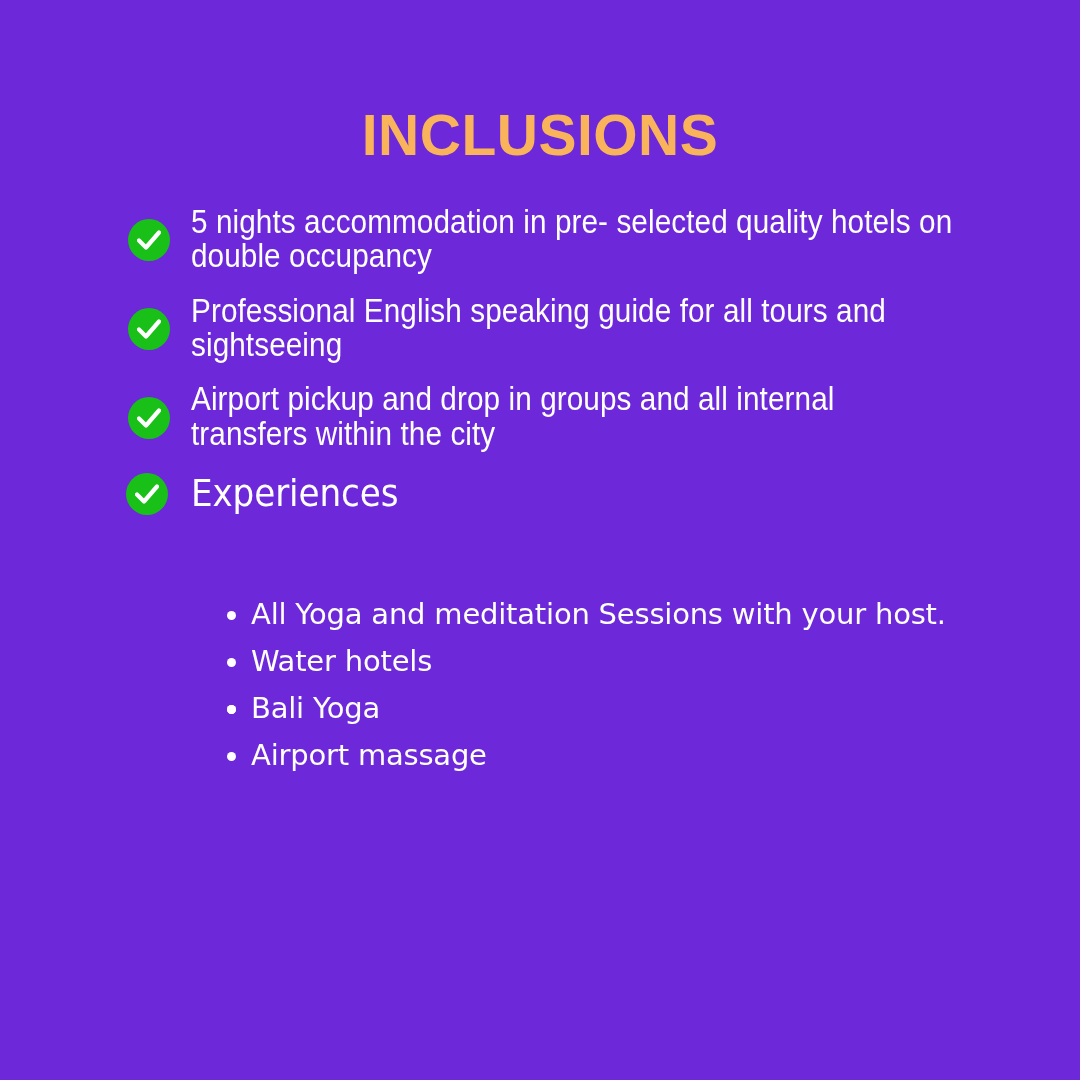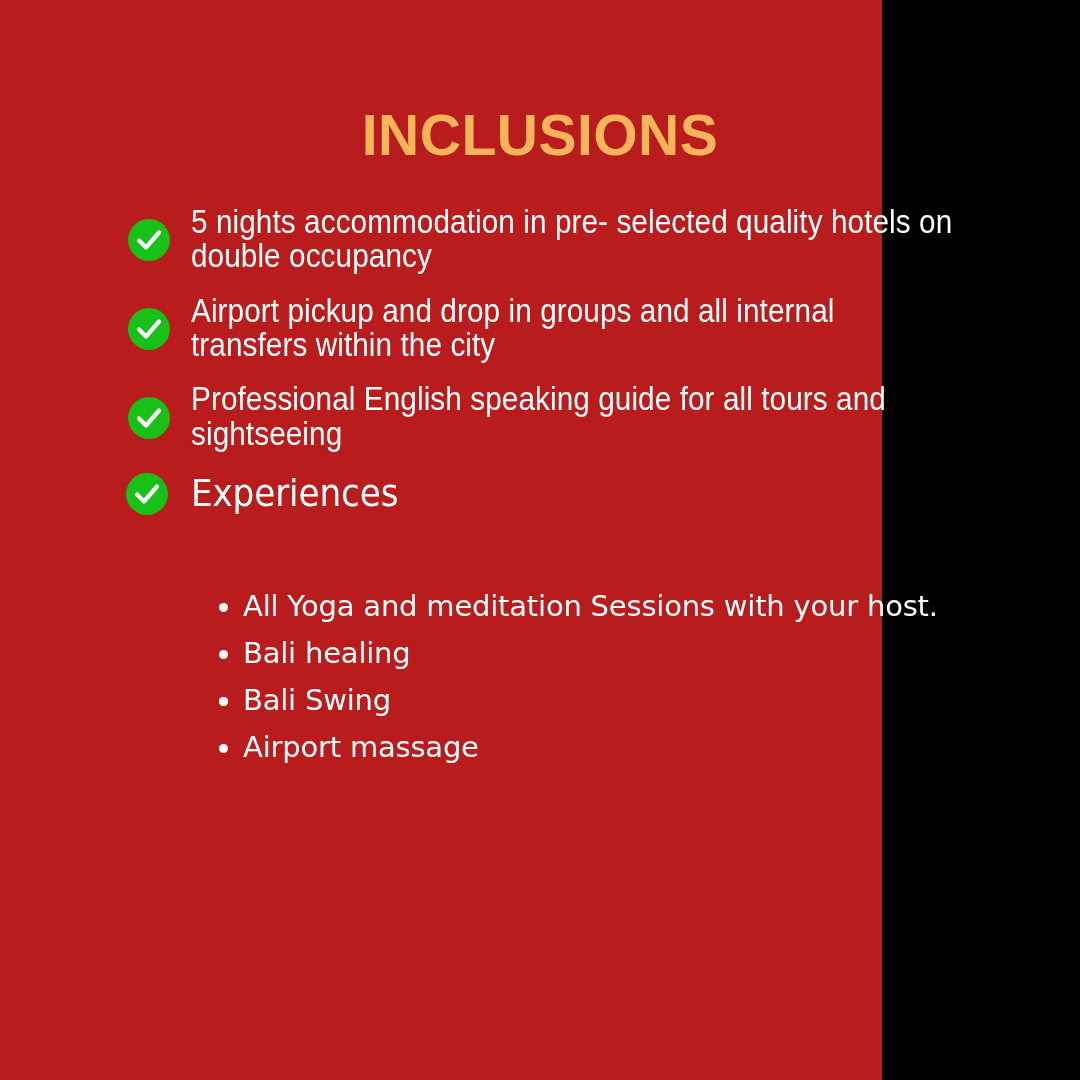--- a/index.html
+++ b/index.html
@@ -10,23 +10,23 @@
     width: 1080px;
     height: 1080px;
     background: #000000;
     overflow: hidden;
     font-family: "Liberation Sans", sans-serif;
     -webkit-font-smoothing: antialiased;
   }
 
   .slide {
     position: relative;
-    width: 882px;
+    width: 1080px;
     height: 1080px;
-    background: #b91c1c;
+    background: #6d28d9;
     box-sizing: border-box;
   }
 
   
   .title {
     position: absolute;
     top: 104px;
     left: 0;
     width: 1080px;
     text-align: center;
@@ -101,21 +101,21 @@
     margin-left: 23px;
   }
 
   
   .sub-list {
     position: absolute;
     top: 592px;
     left: 219px;
     width: 820px;
     list-style: none;
-    margin: 0;
+    margin: 8px;
     padding: 0;
   }
   .sub-item {
     position: relative;
     color: #FFFFFF;
     font-family: "DejaVu Sans", sans-serif;
     font-size: 29px;
     font-weight: 400;
     line-height: 1.0;
     letter-spacing: -0.2px;
@@ -152,58 +152,58 @@
       <span class="item-text">5 nights accommodation in pre- selected quality hotels on double occupancy</span>
     </div>
 
 
     <div class="item">
       <span class="check">
         <svg viewBox="0 0 24 22" aria-hidden="true">
           <path d="M2 11.5 L9 18.5 L22 3.5" fill="none" stroke="#FFFFFF" stroke-width="4.2" stroke-linecap="round" stroke-linejoin="round"></path>
         </svg>
       </span>
+      <span class="item-text">Professional English speaking guide for all tours and sightseeing</span>
+    </div>
+
+    <div class="item">
+      <span class="check">
+        <svg viewBox="0 0 24 22" aria-hidden="true">
+          <path d="M2 11.5 L9 18.5 L22 3.5" fill="none" stroke="#FFFFFF" stroke-width="4.2" stroke-linecap="round" stroke-linejoin="round"></path>
+        </svg>
+      </span>
       <span class="item-text">Airport pickup and drop in groups and all internal transfers within the city</span>
     </div>
 
-    <div class="item">
-      <span class="check">
-        <svg viewBox="0 0 24 22" aria-hidden="true">
-          <path d="M2 11.5 L9 18.5 L22 3.5" fill="none" stroke="#FFFFFF" stroke-width="4.2" stroke-linecap="round" stroke-linejoin="round"></path>
-        </svg>
-      </span>
-      <span class="item-text">Professional English speaking guide for all tours and sightseeing</span>
-    </div>
-
     <div class="item last">
       <span class="check">
         <svg viewBox="0 0 24 22" aria-hidden="true">
           <path d="M2 11.5 L9 18.5 L22 3.5" fill="none" stroke="#FFFFFF" stroke-width="4.2" stroke-linecap="round" stroke-linejoin="round"></path>
         </svg>
       </span>
       <span class="item-text wide">Experiences</span>
     </div>
 
   </div>
 
   <ul class="sub-list">
     <li class="sub-item">
       <span class="sub-bullet"></span>
       <span>All Yoga and meditation Sessions with your host.</span>
     </li>
     <li class="sub-item">
       <span class="sub-bullet"></span>
-      <span>Bali healing</span>
-    </li>
-    <li class="sub-item">
-      <span class="sub-bullet"></span>
-    </li>
-    <li class="sub-item">
-      <span class="sub-bullet"></span>
-      <span>Bali Swing</span>
+      <span>Water hotels</span>
+    </li>
+    <li class="sub-item">
+      <span class="sub-bullet"></span>
+    </li>
+    <li class="sub-item">
+      <span class="sub-bullet"></span>
+      <span>Bali Yoga</span>
     </li>
     <li class="sub-item">
       <span class="sub-bullet"></span>
       <span>Airport massage</span>
     </li>
   </ul>
 
 </div>
 
 </body></html>

